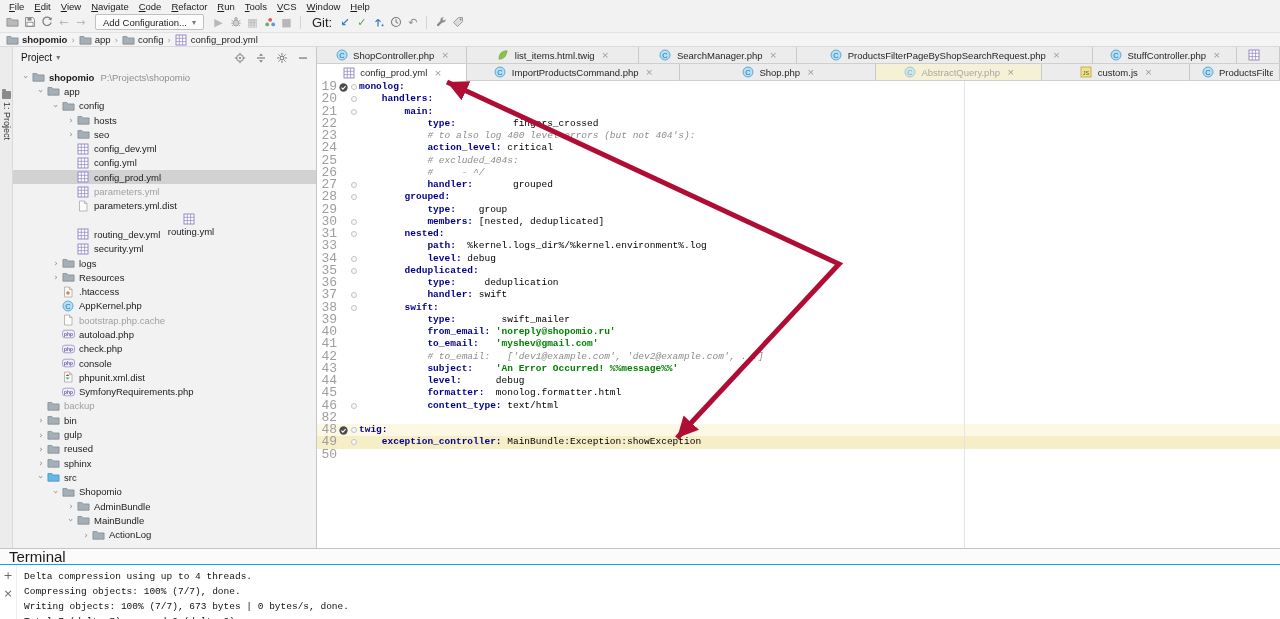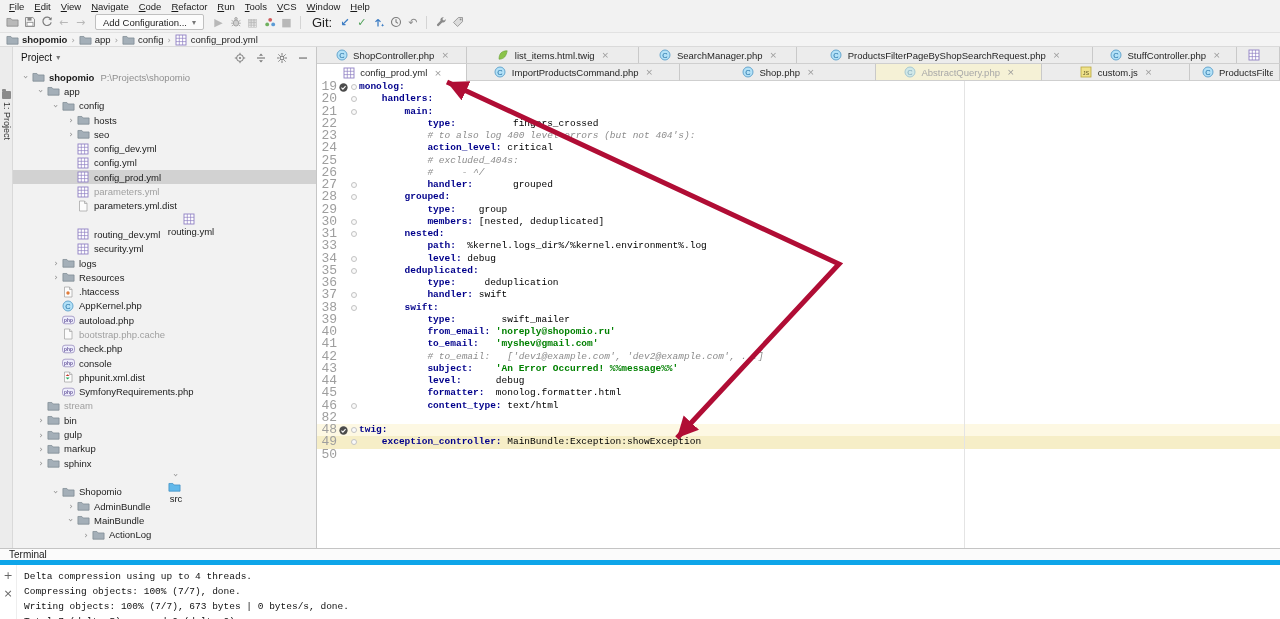--- a/index.html
+++ b/index.html
@@ -74,21 +74,21 @@
   .foldc{width:6px;height:6px;border:1px solid #c3c3c3;border-radius:50%;background:#fafafa;}
   .ctext{flex:1;white-space:pre;}
   .tk{color:#00008b;font-weight:bold;}
   .tv{color:#000;}
   .tc{color:#8c8c8c;font-style:italic;}
   .ts{color:#008000;font-weight:bold;}
   .margin-line{position:absolute;left:647px;top:0;bottom:0;width:1px;background:#e4e4e4;}
 
   
   .terminal{position:absolute;left:0;right:0;bottom:0;height:71px;background:#fff;border-top:1px solid #c4c4c4;display:flex;flex-direction:column;}
-  .term-header{height:16px;display:flex;align-items:center;padding-left:9px;font-size:10px;color:#1a1a1a;border-bottom:5px solid #0ea5e9;background:#fbfbfb;flex:none;}
+  .term-header{height:16px;display:flex;align-items:center;padding-left:9px;font-size:15px;color:#1a1a1a;border-bottom:1px solid #0ea5e9;background:#fbfbfb;flex:none;}
   .term-body{flex:1;display:flex;overflow:hidden;}
   .term-gutter{width:17px;display:flex;flex-direction:column;align-items:center;padding-top:5px;gap:7px;border-right:1px solid #eee;flex:none;}
   .term-btn{color:#666;font-size:11px;line-height:1;font-family:"DejaVu Sans",sans-serif;cursor:default;}
   .term-lines{flex:1;padding:4px 0 0 7px;font-family:"Liberation Mono",monospace;font-size:9.5px;line-height:15px;white-space:pre;color:#111;}
 
   .arrow-overlay{position:absolute;inset:0;width:1280px;height:619px;pointer-events:none;z-index:40;}
 </style>
 </head>
 <body>
 
@@ -435,39 +435,39 @@
         <div class="tree-row" style="padding-left: 38px;">
           <span class="chev"></span>
           <span class="ticon">
             <svg width="12" height="12" viewBox="0 0 12 12">
               <circle cx="6" cy="6" r="5" fill="#b3e1f7" stroke="#5a9ec9" stroke-width="0.9"></circle>
               <text x="6" y="8.7" font-size="7.5" text-anchor="middle" fill="#19679e" font-family="Liberation Sans,sans-serif">C</text>
             </svg>
           </span>
           <span class="tlabel">AppKernel.php</span>
         </div>
+        <div class="tree-row dim" style="padding-left: 38px;">
+          <span class="chev"></span>
+          <span class="ticon">
+            <svg width="12" height="12" viewBox="0 0 12 12">
+              <path d="M2.5 1 h5 l2.5 2.5 V11 h-7.5 z" fill="#fcfcfc" stroke="#a8a8a8" stroke-width="0.8"></path>
+              <path d="M7.5 1 v2.5 h2.5" fill="none" stroke="#a8a8a8" stroke-width="0.8"></path>
+            </svg>
+          </span>
+          <span class="tlabel">bootstrap.php.cache</span>
+        </div>
         <div class="tree-row" style="padding-left: 38px;">
           <span class="chev"></span>
           <span class="ticon">
             <svg width="13" height="12" viewBox="0 0 13 12">
               <rect x="0.5" y="2.2" width="12" height="7.6" rx="2.5" fill="#eeeefc" stroke="#9b8fc0" stroke-width="0.8"></rect>
               <text x="6.5" y="8.1" font-size="4.8" text-anchor="middle" fill="#6a5a9e" font-weight="bold" font-family="Liberation Sans,sans-serif">php</text>
             </svg>
           </span>
           <span class="tlabel">autoload.php</span>
-        </div>
-        <div class="tree-row dim" style="padding-left: 38px;">
-          <span class="chev"></span>
-          <span class="ticon">
-            <svg width="12" height="12" viewBox="0 0 12 12">
-              <path d="M2.5 1 h5 l2.5 2.5 V11 h-7.5 z" fill="#fcfcfc" stroke="#a8a8a8" stroke-width="0.8"></path>
-              <path d="M7.5 1 v2.5 h2.5" fill="none" stroke="#a8a8a8" stroke-width="0.8"></path>
-            </svg>
-          </span>
-          <span class="tlabel">bootstrap.php.cache</span>
         </div>
         <div class="tree-row" style="padding-left: 38px;">
           <span class="chev"></span>
           <span class="ticon">
             <svg width="13" height="12" viewBox="0 0 13 12">
               <rect x="0.5" y="2.2" width="12" height="7.6" rx="2.5" fill="#eeeefc" stroke="#9b8fc0" stroke-width="0.8"></rect>
               <text x="6.5" y="8.1" font-size="4.8" text-anchor="middle" fill="#6a5a9e" font-weight="bold" font-family="Liberation Sans,sans-serif">php</text>
             </svg>
           </span>
           <span class="tlabel">check.php</span>
@@ -504,21 +504,21 @@
           </span>
           <span class="tlabel">SymfonyRequirements.php</span>
         </div>
         <div class="tree-row dim" style="padding-left: 23px;">
           <span class="chev"></span>
           <span class="ticon">
             <svg width="13" height="12" viewBox="0 0 14 12">
               <path d="M1 10.5 V2.2 h4.2 l1.4 1.6 h6.4 v6.7 z" fill="#a4afb8" stroke="#7e8992" stroke-width="0.8"></path>
             </svg>
           </span>
-          <span class="tlabel">stream</span>
+          <span class="tlabel">backup</span>
         </div>
         <div class="tree-row" style="padding-left: 23px;">
           <span class="chev">›</span>
           <span class="ticon">
             <svg width="13" height="12" viewBox="0 0 14 12">
               <path d="M1 10.5 V2.2 h4.2 l1.4 1.6 h6.4 v6.7 z" fill="#a4afb8" stroke="#7e8992" stroke-width="0.8"></path>
             </svg>
           </span>
           <span class="tlabel">bin</span>
         </div>
@@ -531,32 +531,32 @@
           </span>
           <span class="tlabel">gulp</span>
         </div>
         <div class="tree-row" style="padding-left: 23px;">
           <span class="chev">›</span>
           <span class="ticon">
             <svg width="13" height="12" viewBox="0 0 14 12">
               <path d="M1 10.5 V2.2 h4.2 l1.4 1.6 h6.4 v6.7 z" fill="#a4afb8" stroke="#7e8992" stroke-width="0.8"></path>
             </svg>
           </span>
-          <span class="tlabel">markup</span>
+          <span class="tlabel">reused</span>
         </div>
         <div class="tree-row" style="padding-left: 23px;">
           <span class="chev">›</span>
           <span class="ticon">
             <svg width="13" height="12" viewBox="0 0 14 12">
               <path d="M1 10.5 V2.2 h4.2 l1.4 1.6 h6.4 v6.7 z" fill="#a4afb8" stroke="#7e8992" stroke-width="0.8"></path>
             </svg>
           </span>
           <span class="tlabel">sphinx</span>
         </div>
-        <div class="tree-row" style="padding-left: 23px; flex-direction: column;">
+        <div class="tree-row" style="padding-left: 23px;">
           <span class="chev down">›</span>
           <span class="ticon">
             <svg width="13" height="12" viewBox="0 0 14 12">
               <path d="M1 10.5 V2.2 h4.2 l1.4 1.6 h6.4 v6.7 z" fill="#62b8ea" stroke="#3e8fc4" stroke-width="0.8"></path>
             </svg>
           </span>
           <span class="tlabel">src</span>
         </div>
         <div class="tree-row" style="padding-left: 38px;">
           <span class="chev down">›</span>

